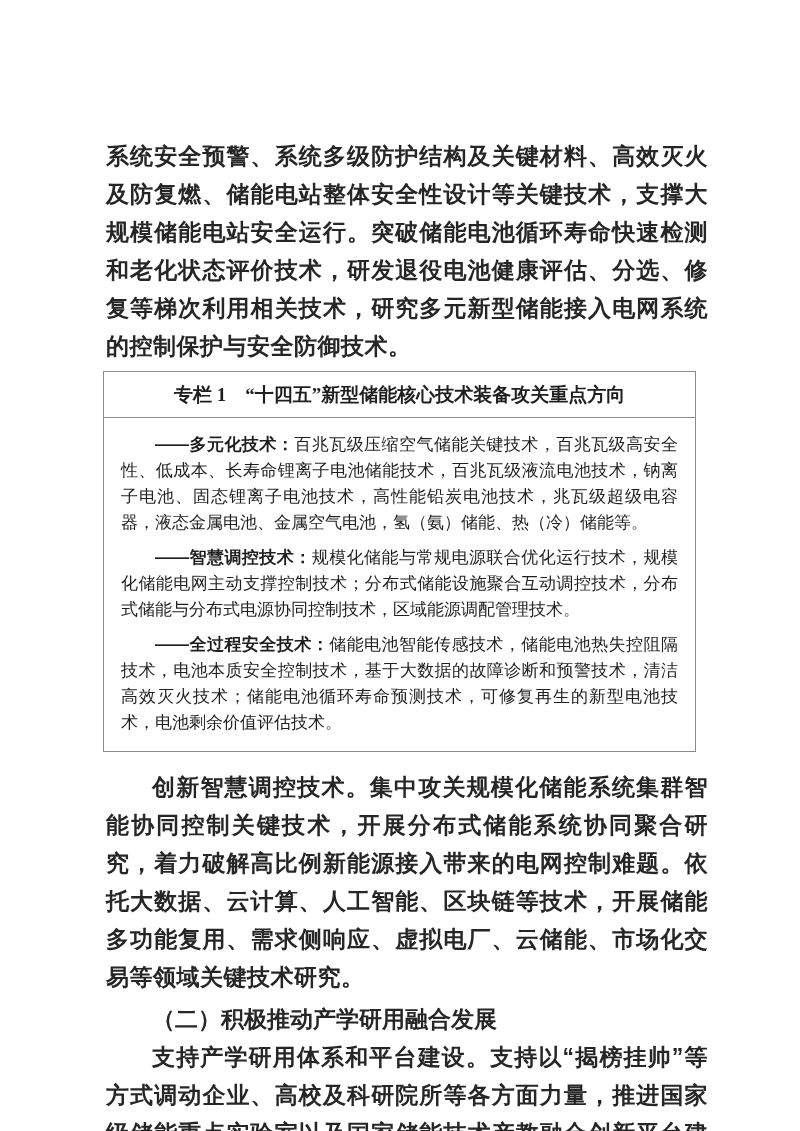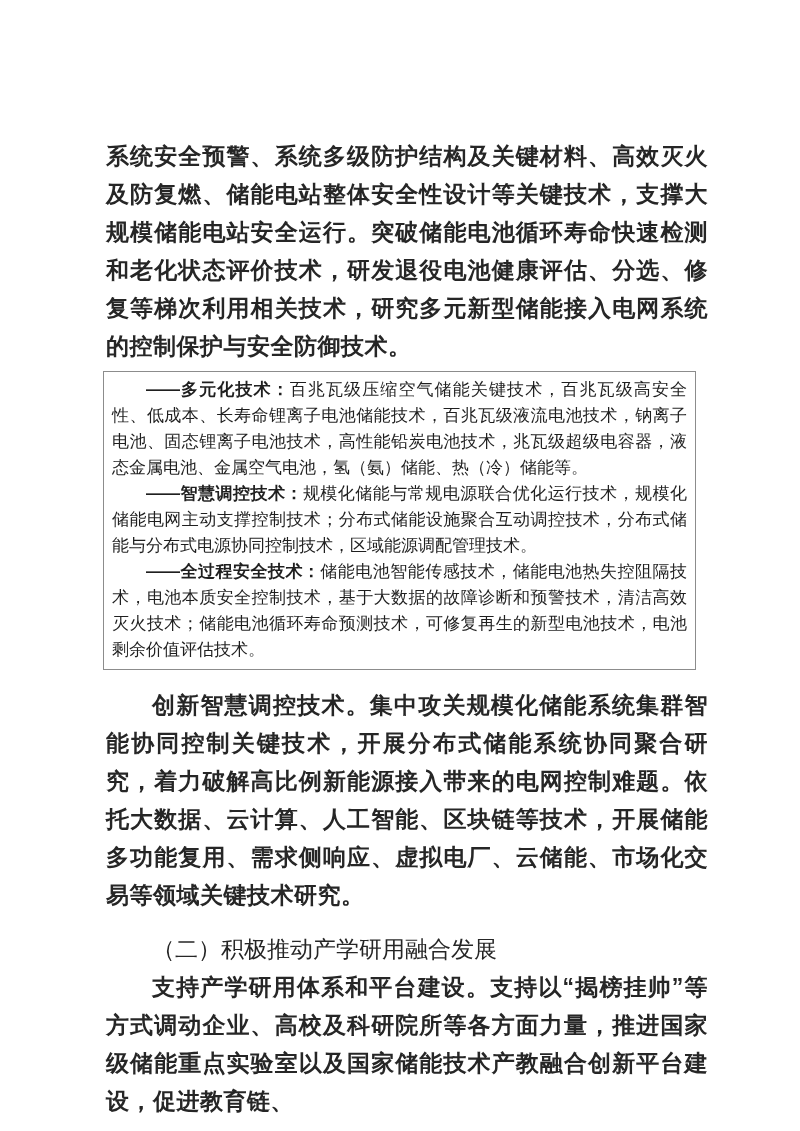--- a/index.html
+++ b/index.html
@@ -20,25 +20,25 @@
     width: 602px;
     font-size: 23px;
     line-height: 38px;
     font-weight: 600;
     text-align: justify;
     text-justify: inter-ideograph;
     letter-spacing: 0.5px;
   }
   .body-para.indent { text-indent: 2em; }
   .heading {
-    margin: 16px 0 0 0;
+    margin: 4px 0 0 0;
     width: 602px;
     font-size: 23px;
     line-height: 38px;
-    font-weight: 400;
+    font-weight: 700;
     text-indent: 2em;
   }
   .column-box {
     box-sizing: border-box;
     width: 593px;
     margin: 6px 0 0 -3px;
     border: 1px solid #8c8c8c;
     background: #ffffff;
   }
   .column-box .box-title {
@@ -48,40 +48,41 @@
     font-family: "Liberation Serif", serif;
     font-weight: 700;
     font-size: 19px;
     color: #1f1f1f;
     border-bottom: 1px solid #8c8c8c;
   }
   .column-box .box-body {
     padding: 5px 8px 6px 8px;
   }
   .box-para {
-    margin: 0;
+    margin: 9px;
     font-family: "Liberation Serif", serif;
     font-size: 17px;
     line-height: 26px;
     color: #1f1f1f;
     text-align: justify;
     text-justify: inter-ideograph;
     text-indent: 2em;
   }
   .box-para .box-label { font-weight: 700; font-family: "Liberation Sans", sans-serif; }
   .para-after-box { margin-top: 16px; }
 </style>
 </head>
 <body>
 
 <div class="page">
 
   <p class="body-para">系统安全预警、系统多级防护结构及关键材料、高效灭火及防复燃、储能电站整体安全性设计等关键技术，支撑大规模储能电站安全运行。突破储能电池循环寿命快速检测和老化状态评价技术，研发退役电池健康评估、分选、修复等梯次利用相关技术，研究多元新型储能接入电网系统的控制保护与安全防御技术。</p>
 
   <div class="column-box">
+    <div class="box-title">专栏 1　“十四五”新型储能核心技术装备攻关重点方向</div>
     <div class="box-body">
       <p class="box-para"><span class="box-label">——多元化技术：</span><span>百兆瓦级压缩空气储能关键技术，百兆瓦级高安全性、低成本、长寿命锂离子电池储能技术，百兆瓦级液流电池技术，钠离子电池、固态锂离子电池技术，高性能铅炭电池技术，兆瓦级超级电容器，液态金属电池、金属空气电池，氢（氨）储能、热（冷）储能等。</span></p>
       <p class="box-para"><span class="box-label">——智慧调控技术：</span><span>规模化储能与常规电源联合优化运行技术，规模化储能电网主动支撑控制技术；分布式储能设施聚合互动调控技术，分布式储能与分布式电源协同控制技术，区域能源调配管理技术。</span></p>
       <p class="box-para"><span class="box-label">——全过程安全技术：</span><span>储能电池智能传感技术，储能电池热失控阻隔技术，电池本质安全控制技术，基于大数据的故障诊断和预警技术，清洁高效灭火技术；储能电池循环寿命预测技术，可修复再生的新型电池技术，电池剩余价值评估技术。</span></p>
     </div>
   </div>
 
   <p class="body-para indent para-after-box">创新智慧调控技术。集中攻关规模化储能系统集群智能协同控制关键技术，开展分布式储能系统协同聚合研究，着力破解高比例新能源接入带来的电网控制难题。依托大数据、云计算、人工智能、区块链等技术，开展储能多功能复用、需求侧响应、虚拟电厂、云储能、市场化交易等领域关键技术研究。</p>
 
   <p class="heading">（二）积极推动产学研用融合发展</p>

